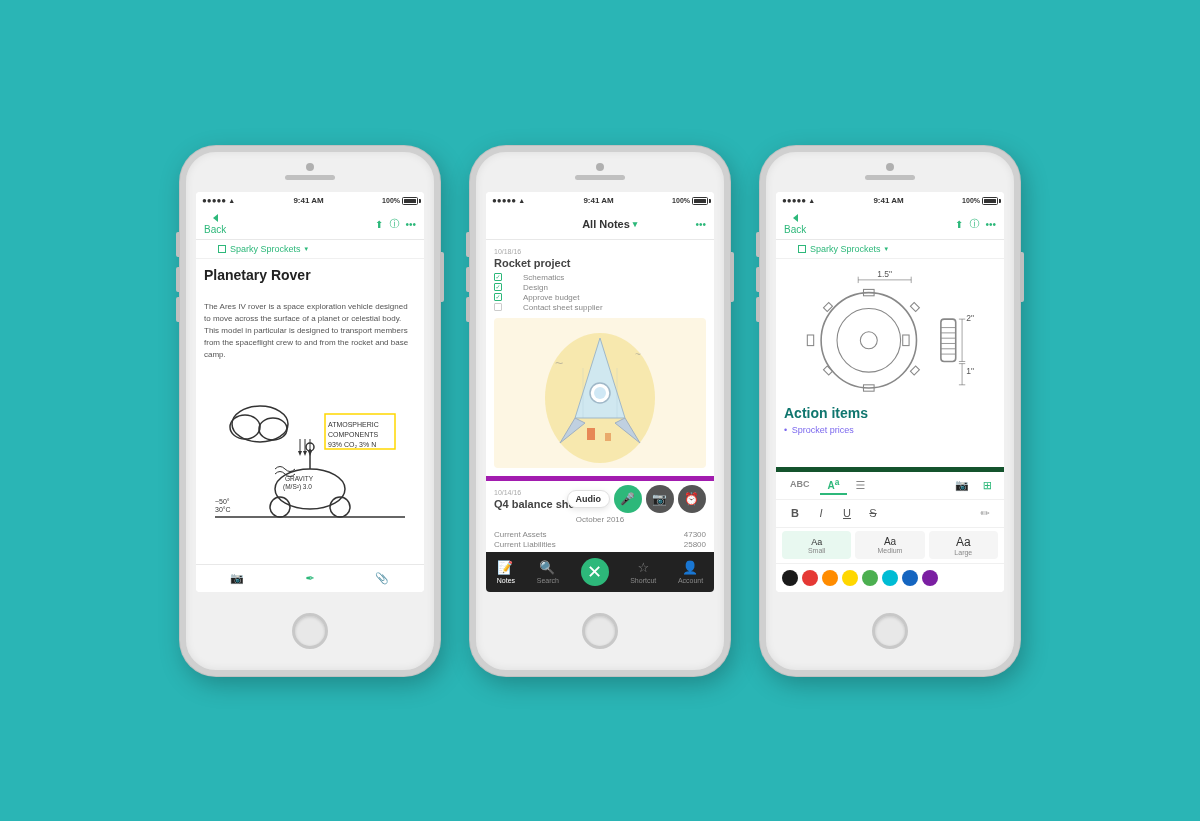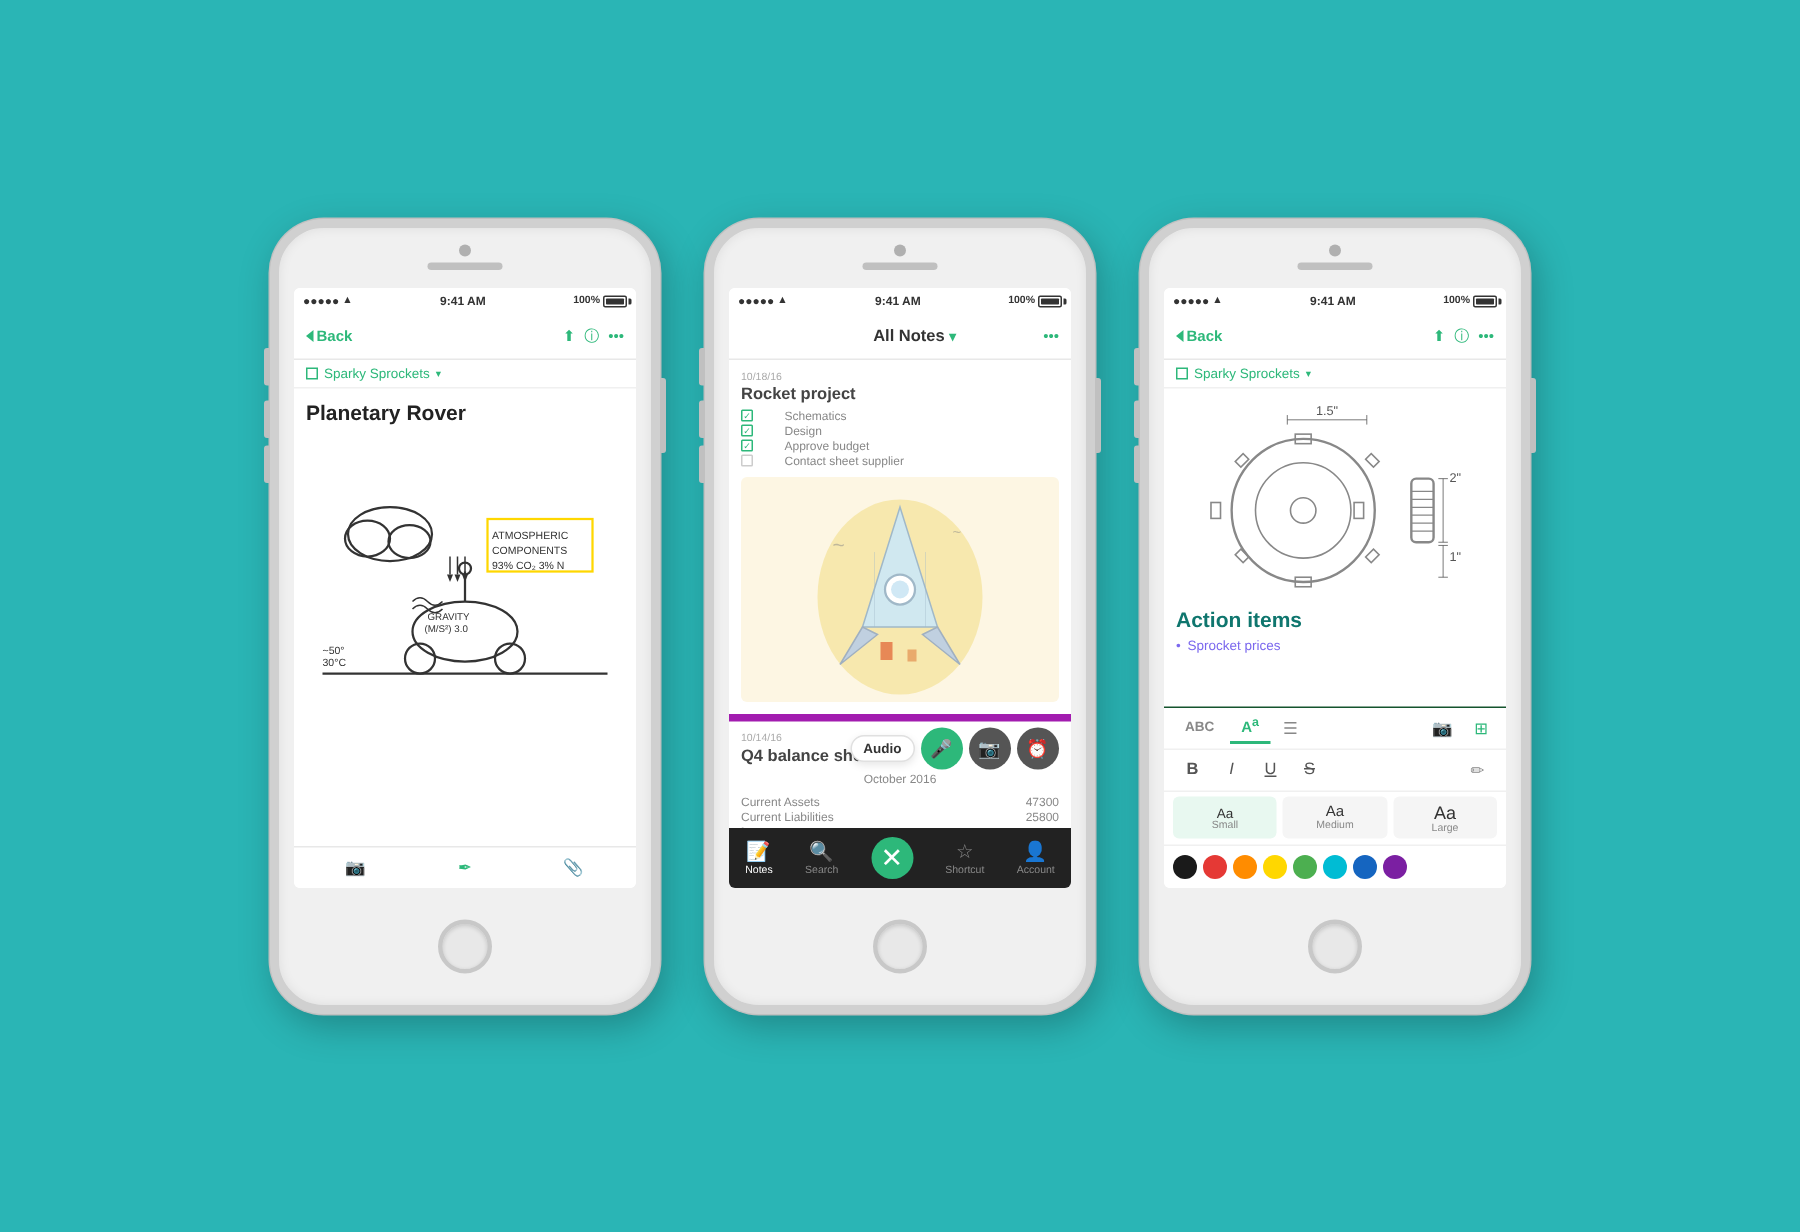--- a/index.html
+++ b/index.html
@@ -125,22 +125,23 @@
       justify-content: space-between;
       padding: 0 8px;
       border-bottom: 1px solid #e8e8e8;
       flex-shrink: 0;
     }
     .nav-back {
       display: flex;
       align-items: center;
       color: #2db87a;
       font-size: 10px;
-      font-weight: 700;
+      font-weight: 400;
       gap: 2px;
+      flex-direction: column;
     }
     .nav-back-chevron {
       width: 0;
       height: 0;
       border-top: 4px solid transparent;
       border-bottom: 4px solid transparent;
       border-right: 5px solid #2db87a;
     }
     .nav-title {
       font-size: 11px;
@@ -156,21 +157,21 @@
       gap: 6px;
       color: #2db87a;
       font-size: 10px;
     }
 
     
     .notebook-tag {
       display: flex;
       align-items: center;
       gap: 4px;
-      padding: 4px 8px;
+      padding: 4px 22px;
       font-size: 9px;
       color: #2db87a;
       border-bottom: 1px solid #f0f0f0;
       flex-shrink: 0;
     }
     .notebook-square {
       width: 8px;
       height: 8px;
       border: 1.5px solid #2db87a;
     }
@@ -362,21 +363,21 @@
       font-size: 9px;
       color: #7b68ee;
       margin-bottom: 2px;
     }
     .action-bullet { color: #7b68ee; margin-right: 2px; }
 
     
     .format-toolbar {
       width: 100%;
       background: white;
-      border-top: 1px solid #14532d;
+      border-top: 5px solid #14532d;
       flex-shrink: 0;
     }
     .format-row-1 {
       display: flex;
       align-items: center;
       height: 28px;
       border-bottom: 1px solid #f0f0f0;
       padding: 0 6px;
       gap: 2px;
     }
@@ -519,20 +520,21 @@
     </div>
 
     <div class="notebook-tag">
       <div class="notebook-square"></div>
       <span>Sparky Sprockets</span>
       <span class="chevron-down">▾</span>
     </div>
 
     <div class="screen-content">
       <div class="note-title">Planetary Rover</div>
+      <div class="note-body">The Ares IV rover is a space exploration vehicle designed to move across the surface of a planet or celestial body. This model in particular is designed to transport members from the spaceflight crew to and from the rocket and base camp.</div>
 
       <div class="sketch-area">
         <svg class="sketch-svg" viewBox="0 0 210 160">
 
           <line x1="10" y1="148" x2="200" y2="148" stroke="#333" stroke-width="1.5"></line>
 
           <ellipse cx="105" cy="120" rx="35" ry="20" fill="none" stroke="#333" stroke-width="1.5"></ellipse>
 
           <circle cx="75" cy="138" r="10" fill="none" stroke="#333" stroke-width="1.5"></circle>
           <circle cx="135" cy="138" r="10" fill="none" stroke="#333" stroke-width="1.5"></circle>

